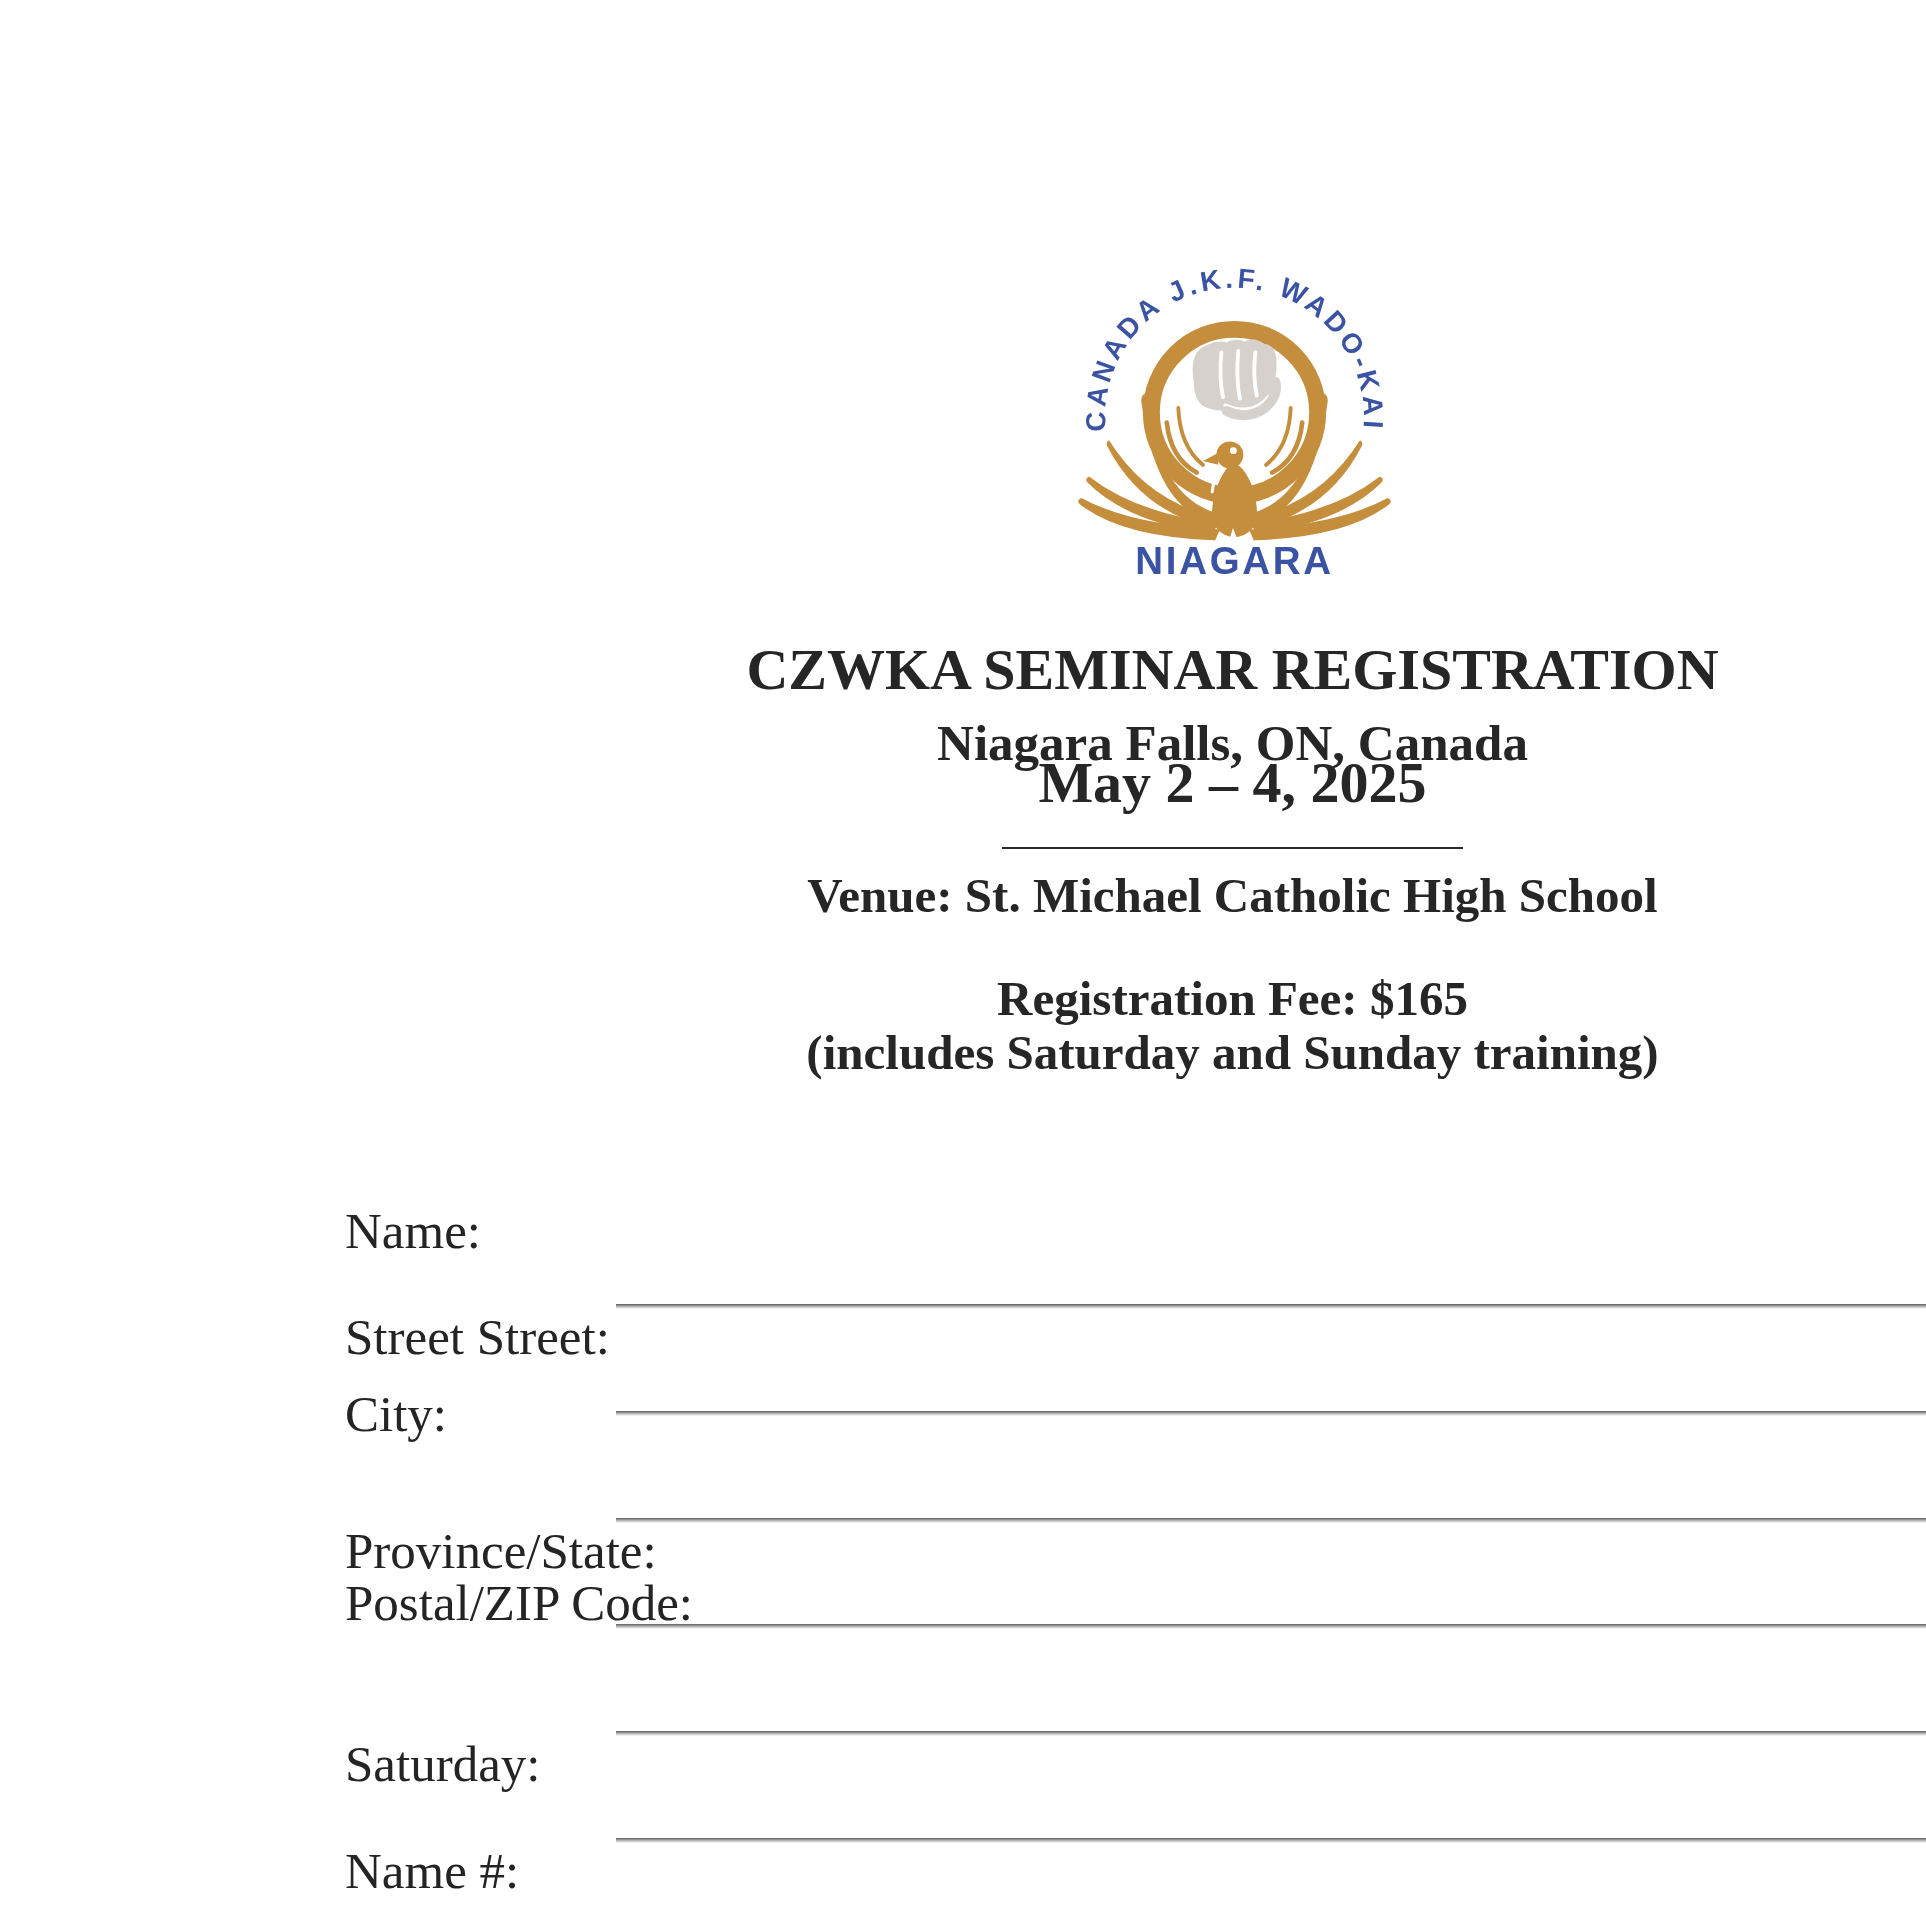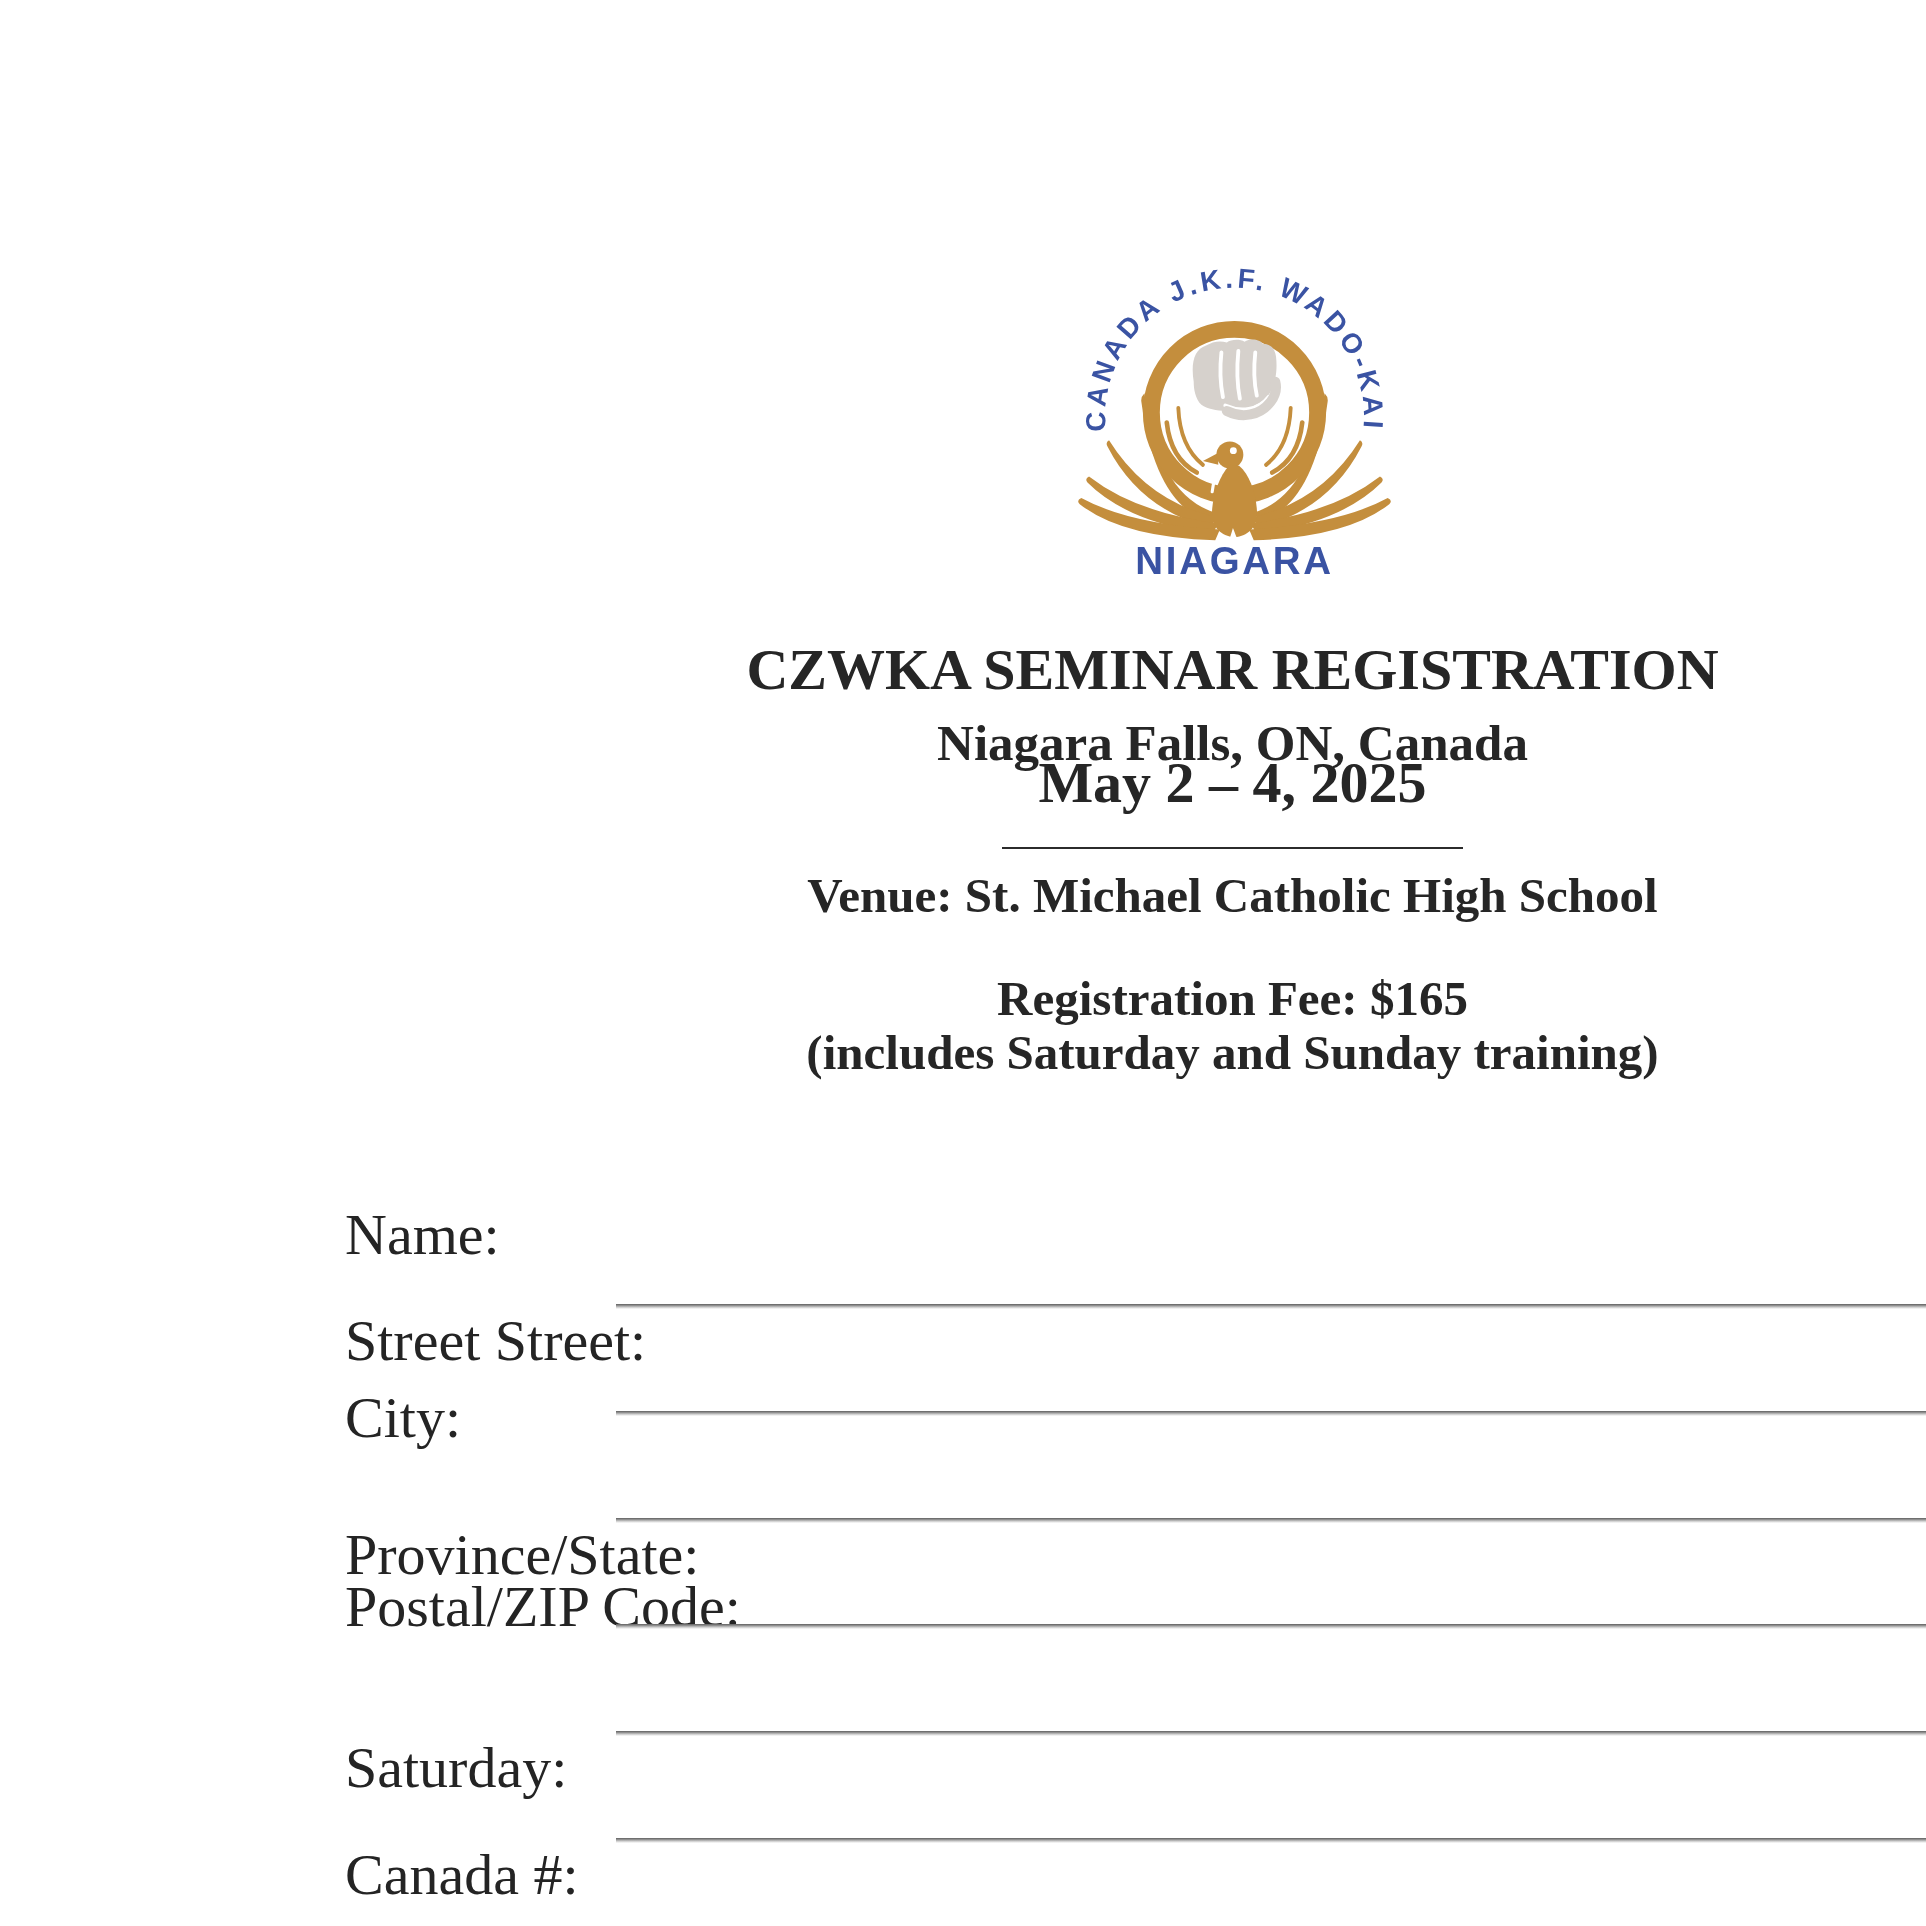--- a/index.html
+++ b/index.html
@@ -20,21 +20,21 @@
   .h-dates   {top:754px;font-size:58px;font-weight:bold;}
   .h-venue   {top:871px;font-size:49px;font-weight:bold;}
   .h-fee     {top:974px;font-size:49px;font-weight:bold;}
   .h-feenote {top:1028px;font-size:49px;font-weight:bold;}
   .separator{
     position:absolute;left:1002px;top:847px;width:461px;height:2.3px;
     background:#2b2b2b;
   }
   .flabel{
     position:absolute;left:345px;
-    font-size:58px;line-height:1;white-space:nowrap;color:#242424;
+    font-size:51px;line-height:1;white-space:nowrap;color:#242424;
   }
   .fline{
     position:absolute;left:616px;width:1644px;height:5px;
     background:linear-gradient(to bottom,#5f5f5f 0%,#8f8f8f 30%,#c9c9c9 62%,#efefef 88%,#f8f8f8 100%);
   }
   .logo-wrap{position:absolute;left:1069px;top:266px;width:331px;height:320px;}
   .logo-wrap svg{display:block;width:100%;height:100%;}
 </style>
 </head>
 <body>
@@ -119,21 +119,21 @@
   <div class="center-band h-venue">Venue: St. Michael Catholic High School</div>
   <div class="center-band h-fee">Registration Fee: $165</div>
   <div class="center-band h-feenote">(includes Saturday and Sunday training)</div>
 
   <div class="flabel" style="top:1206px">Name:</div>
   <div class="flabel" style="top:1312px">Street Street:</div>
   <div class="flabel" style="top:1389px">City:</div>
   <div class="flabel" style="top:1526px">Province/State:</div>
   <div class="flabel" style="top:1578px">Postal/ZIP Code:</div>
   <div class="flabel" style="top:1739px">Saturday:</div>
-  <div class="flabel" style="top:1846px">Canada #:</div>
+  <div class="flabel" style="top:1846px">Name #:</div>
 
   <div class="fline" style="top:1304px"></div>
   <div class="fline" style="top:1411px"></div>
   <div class="fline" style="top:1518px"></div>
   <div class="fline" style="top:1624px"></div>
   <div class="fline" style="top:1731px"></div>
   <div class="fline" style="top:1838px"></div>
 
 </div>
 

